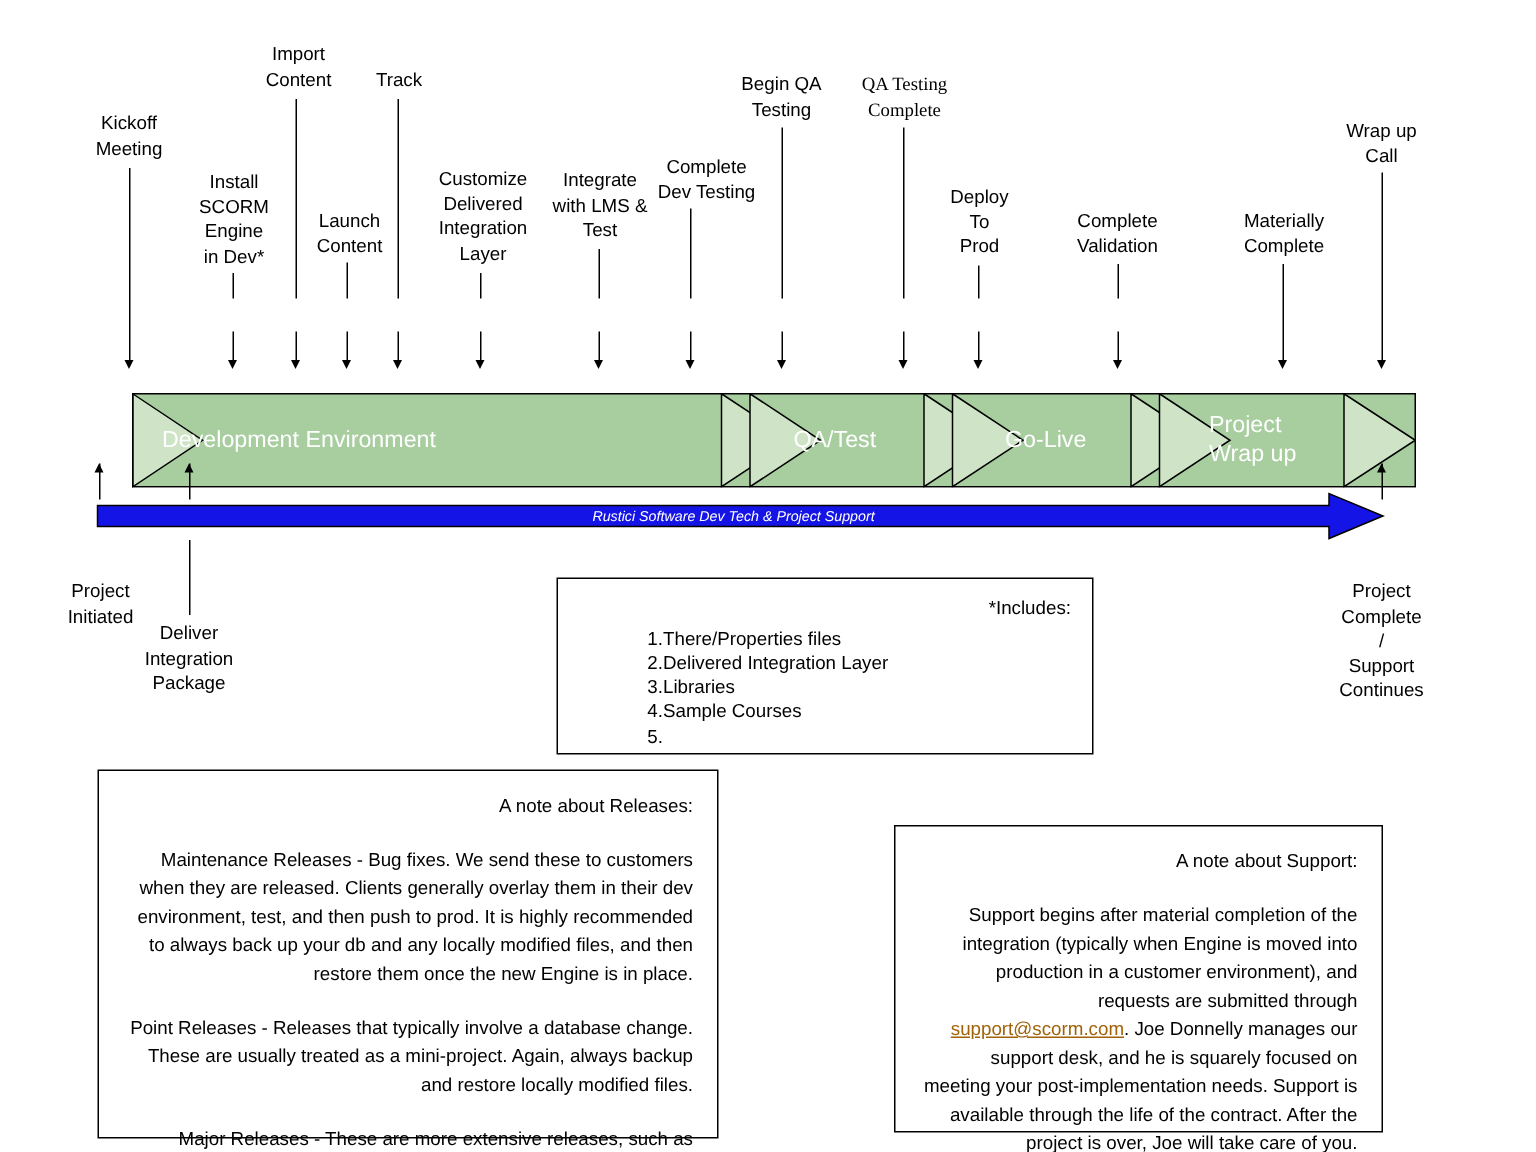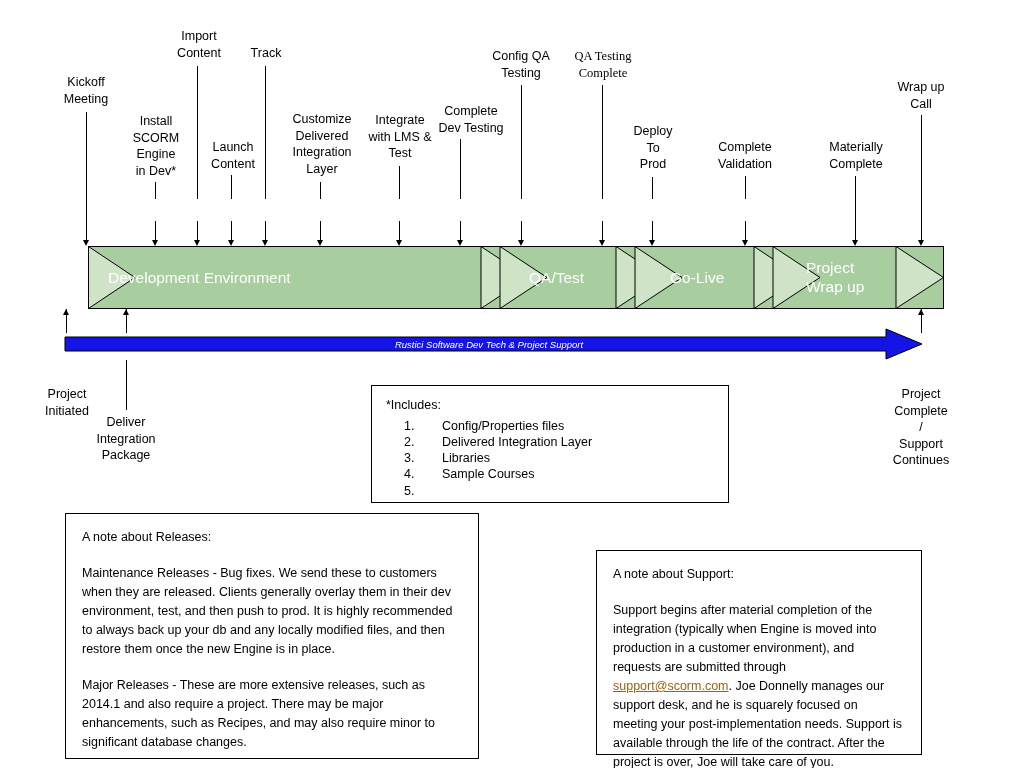--- a/index.html
+++ b/index.html
@@ -89,20 +89,21 @@
     white-space: nowrap;
     transform: translateX(-50%);
     font-style: italic;
   }
   
   .box {
     position: absolute;
     border: 1.5px solid #000;
     background: #ffffff;
     box-sizing: border-box;
+    text-align: right;
   }
   .box-inner {
     padding: 14px 16px;
     font-size: 12.5px;
     line-height: 19.5px;
   }
   .includes-title {
     font-size: 12.5px;
     margin-bottom: 2px;
   }
@@ -178,21 +179,21 @@
       <div class="leader" style="left: 320px; top: 221px; height: 20px;"></div>
       <div class="mlabel" style="left: 400px; top: 112px;">Integrate
 with LMS &amp;
 Test</div>
       <div class="leader" style="left: 399px; top: 166px; height: 33px;"></div>
       <div class="leader" style="left: 399px; top: 221px; height: 20px;"></div>
       <div class="mlabel" style="left: 471px; top: 103px;">Complete
 Dev Testing</div>
       <div class="leader" style="left: 460px; top: 139px; height: 60px;"></div>
       <div class="leader" style="left: 460px; top: 221px; height: 20px;"></div>
-      <div class="mlabel" style="left: 521px; top: 48px;">Config QA
+      <div class="mlabel" style="left: 521px; top: 48px;">Begin QA
 Testing</div>
       <div class="leader" style="left: 521px; top: 85px; height: 114px;"></div>
       <div class="leader" style="left: 521px; top: 221px; height: 20px;"></div>
       <div class="mlabel" style="left: 603px; top: 48px; font-family: Liberation Serif, serif;">QA Testing
 Complete</div>
       <div class="leader" style="left: 602px; top: 85px; height: 114px;"></div>
       <div class="leader" style="left: 602px; top: 221px; height: 20px;"></div>
       <div class="mlabel" style="left: 653px; top: 123px;">Deploy
 To
 Prod</div>
@@ -221,21 +222,21 @@
       <div class="arrowhead" style="left: 399px; top: 240px;"></div>
       <div class="arrowhead" style="left: 460px; top: 240px;"></div>
       <div class="arrowhead" style="left: 521px; top: 240px;"></div>
       <div class="arrowhead" style="left: 602px; top: 240px;"></div>
       <div class="arrowhead" style="left: 652px; top: 240px;"></div>
       <div class="arrowhead" style="left: 745px; top: 240px;"></div>
       <div class="arrowhead" style="left: 855px; top: 240px;"></div>
       <div class="arrowhead" style="left: 921px; top: 240px;"></div>
     </div>
 
-  <div class="phaseband" style="left:66px; top:246px; width:856px; height:63px;padding-left:22px;">
+  <div class="phaseband" style="left:66px; top:262px; width:856px; height:63px;padding-left:22px;">
     <svg width="856" height="63" viewBox="0 0 856 63">
 
       <rect x="0.5" y="0.5" width="855" height="62" fill="#cfe4c6" stroke="#000" stroke-width="1"></rect>
 
       <path d="M 0.5 0.5 L 855.5 0.5 L 855.5 62.5 L 0.5 62.5 Z" fill="#a8cea0" stroke="none"></path>
 
       <path d="M 0.5 0.5 L 47 31.5 L 0.5 62.5 Z" fill="#cfe4c6" stroke="#000" stroke-width="1"></path>
 
       <path d="M 808 0.5 L 855.5 31.5 L 808 62.5 Z" fill="#cfe4c6" stroke="#000" stroke-width="1"></path>
 
@@ -286,21 +287,21 @@
 Support
 Continues</div>
     </div>
 
   <div class="box" style="left:371px; top:385px; width:358px; height:118px;">
     <div class="box-inner" style="padding:10px 14px;">
       <div class="includes-title">*Includes:</div>
       <div class="includes-list" id="includes-list">
           <div class="includes-row">
             <span class="includes-num">1.</span>
-            <span>Config/Properties files</span>
+            <span>There/Properties files</span>
           </div>
           <div class="includes-row">
             <span class="includes-num">2.</span>
             <span>Delivered Integration Layer</span>
           </div>
           <div class="includes-row">
             <span class="includes-num">3.</span>
             <span>Libraries</span>
           </div>
           <div class="includes-row">
@@ -311,20 +312,21 @@
             <span class="includes-num">5.</span>
           </div>
         </div>
     </div>
   </div>
 
   <div class="box" style="left:65px; top:513px; width:414px; height:246px;">
     <div class="box-inner">
       <div class="note-title">A note about Releases:</div>
       <div class="note-para">Maintenance Releases - Bug fixes. We send these to customers when they are released. Clients generally overlay them in their dev environment, test, and then push to prod. It is highly recommended to always back up your db and any locally modified files, and then restore them once the new Engine is in place.</div>
+      <div class="note-para">Point Releases - Releases that typically involve a database change. These are usually treated as a mini-project. Again, always backup and restore locally modified files.</div>
       <div class="note-para">Major Releases - These are more extensive releases, such as 2014.1 and also require a project. There may be major enhancements, such as Recipes, and may also require minor to significant database changes.</div>
     </div>
   </div>
 
   <div class="box" style="left:596px; top:550px; width:326px; height:205px;">
     <div class="box-inner">
       <div class="note-title">A note about Support:</div>
       <div class="note-para">
         <span>Support begins after material completion of the integration (typically when Engine is moved into production in a customer environment), and requests are submitted through </span><a class="mail-link" href="#">support@scorm.com</a><span>. Joe Donnelly manages our support desk, and he is squarely focused on meeting your post-implementation needs. Support is available through the life of the contract. After the project is over, Joe will take care of you.</span>
       </div>

